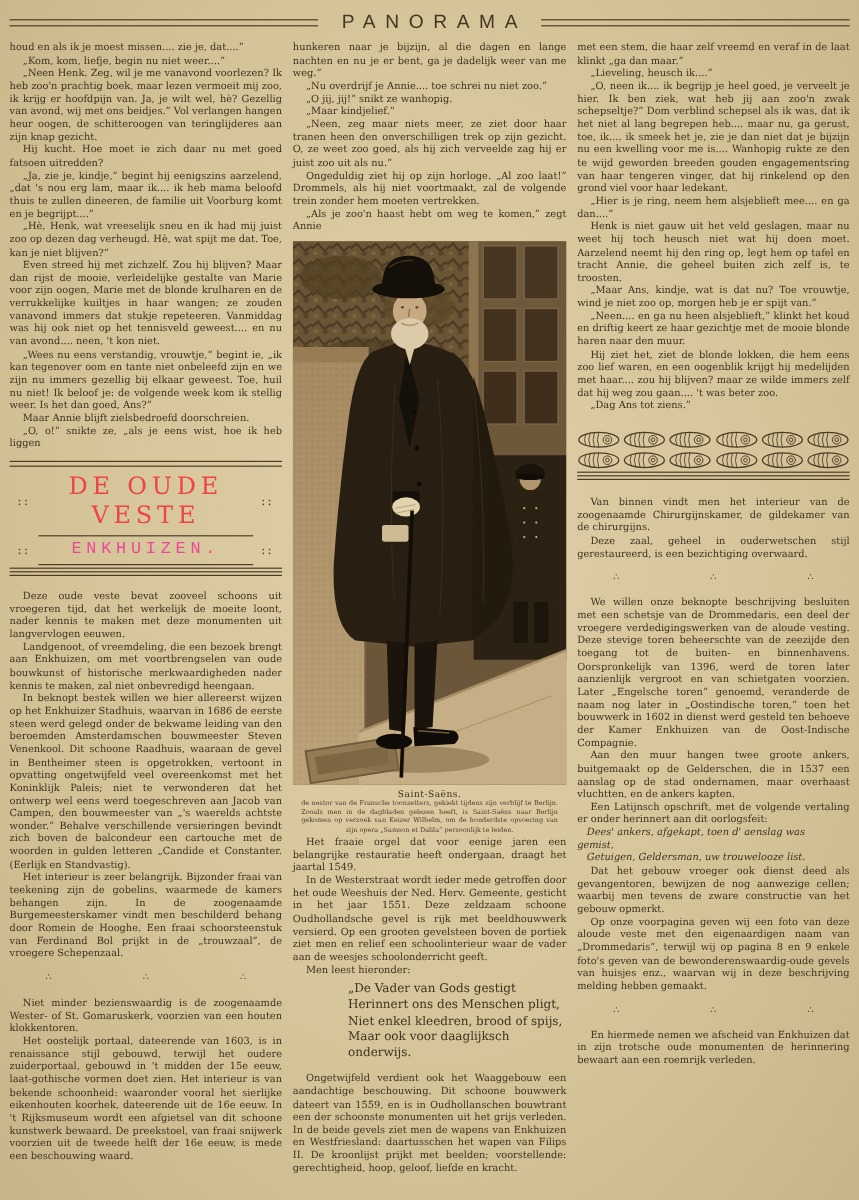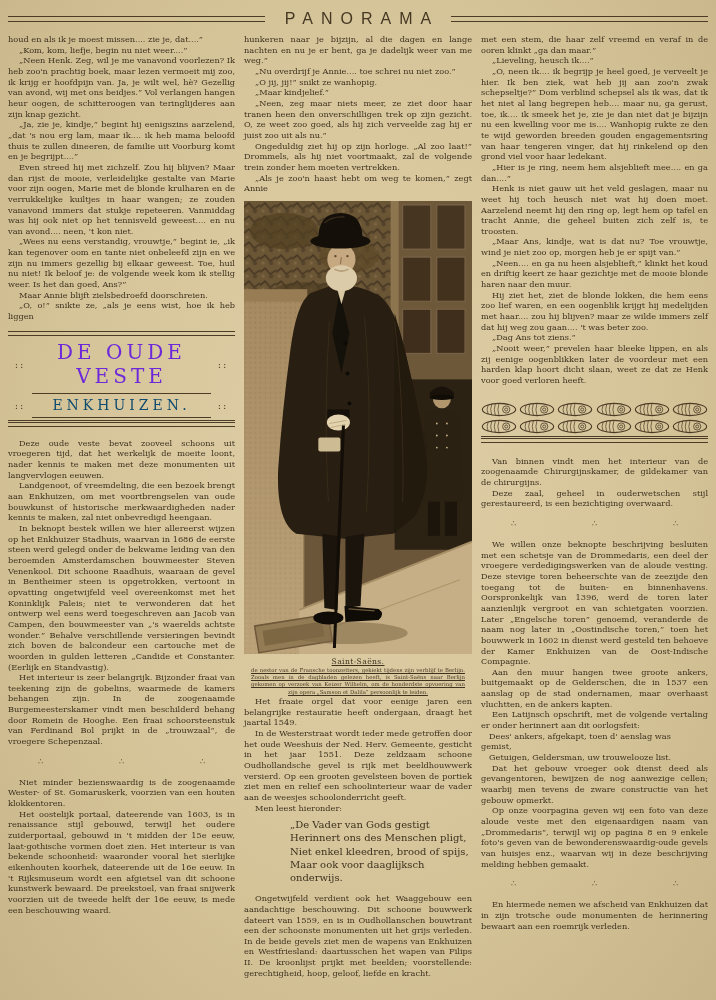--- a/index.html
+++ b/index.html
@@ -30,38 +30,38 @@
        font-size:8px;color:var(--rule);line-height:1;}
 
   
   .title-block{margin:9px 0 11px;}
   .rules{width:100%;}
   .rules-2{height:3px;border-top:1px solid var(--rule);border-bottom:1px solid var(--rule);}
   .rules-3{height:5px;border-top:1px solid var(--rule);border-bottom:1px solid var(--rule);position:relative;margin-top:2px;}
   .rules-3::after{content:"";position:absolute;left:0;right:0;top:1.5px;border-top:1px solid var(--rule);}
   .t-grid{display:grid;grid-template-columns:24px 1fr 24px;align-items:center;}
   .corner{text-align:center;font-size:10px;letter-spacing:2px;color:var(--rule);}
-  .t1{grid-column:2;text-align:center;font-size:20px;letter-spacing:4px;color:#6d28d9;
+  .t1{grid-column:2;text-align:center;font-size:20px;letter-spacing:4px;color:#ef4444;
       padding:4px 0 5px;border-bottom:1px solid var(--rule);}
-  .t2{grid-column:2;text-align:center;font-size:14px;letter-spacing:4px;color:#0c4a6e;
-      padding:3px 0 4px;border-bottom:1px solid var(--rule);}
-
-  
-  figure{margin:7px 0 0;text-decoration:underline;}
+  .t2{grid-column:2;text-align:center;font-size:14px;letter-spacing:4px;color:#ec4899;
+      padding:3px 0 4px;border-bottom:1px solid var(--rule);font-family:Liberation Mono, monospace;}
+
+  
+  figure{margin:7px 0 0;}
   .photo{display:block;width:228px;height:453px;}
   .cap-title{font-size:7.6px;text-align:center;margin-top:3px;letter-spacing:.4px;}
   .cap-body{font-size:5.4px;line-height:1.35;text-align:justify;text-align-last:center;
             padding:1px 7px 0;color:var(--faded);}
   .after-photo{margin-top:8px;}
 
   
   .poem{white-space:pre-line;font-size:10px;line-height:1.32;margin:5px 0 5px 46px;}
 
   
-  .verse{font-size:8.2px;line-height:1.3;}
+  .verse{font-size:8.2px;line-height:1.3;font-style:italic;}
   .v1{text-indent:8px;}
   .v2{text-align:left;padding-right:34px;}
   .v3{text-indent:8px;}
 
   
   .band{margin:16px 0 13px;}
   .band-row{display:flex;justify-content:space-between;margin-bottom:2px;}
   .oval{width:36px;height:15px;display:block;}
   .closing{margin-top:4px;}
 </style>
@@ -84,21 +84,23 @@
     <div class="mast-title">PANORAMA</div>
     <div class="mast-rule"></div>
   </div>
 
   <div class="cols">
 
     <div class="col">
       <p class="jp ni">houd en als ik je moest missen.... zie je, dat....”</p>
       <p class="jp">„Kom, kom, liefje, begin nu niet weer....”</p>
       <p class="jp">„Neen Henk. Zeg, wil je me vanavond voorlezen? Ik heb zoo'n prachtig boek, maar lezen vermoeit mij zoo, ik krijg er hoofdpijn van. Ja, je wilt wel, hè? Gezellig van avond, wij met ons beidjes.” Vol verlangen hangen heur oogen, de schitteroogen van teringlijderes aan zijn knap gezicht.</p>
+      <p class="jp">Hij kucht. Hoe moet ie zich daar nu met goed fatsoen uitredden?</p>
       <p class="jp">„Ja, zie je, kindje,” begint hij eenigszins aarzelend, „dat 's nou erg lam, maar ik.... ik heb mama beloofd thuis te zullen dineeren, de familie uit Voorburg komt en je begrijpt....”</p>
+      <p class="jp">„Hè, Henk, wat vreeselijk sneu en ik had mij juist zoo op dezen dag verheugd. Hè, wat spijt me dat. Toe, kan je niet blijven?”</p>
       <p class="jp">Even streed hij met zichzelf. Zou hij blijven? Maar dan rijst de mooie, verleidelijke gestalte van Marie voor zijn oogen, Marie met de blonde krulharen en de verrukkelijke kuiltjes in haar wangen; ze zouden vanavond immers dat stukje repeteeren. Vanmiddag was hij ook niet op het tennisveld geweest.... en nu van avond.... neen, 't kon niet.</p>
       <p class="jp">„Wees nu eens verstandig, vrouwtje,” begint ie, „ik kan tegenover oom en tante niet onbeleefd zijn en we zijn nu immers gezellig bij elkaar geweest. Toe, huil nu niet! Ik beloof je: de volgende week kom ik stellig weer. Is het dan goed, Ans?”</p>
       <p class="jp">Maar Annie blijft zielsbedroefd doorschreien.</p>
       <p class="jp">„O, o!” snikte ze, „als je eens wist, hoe ik heb liggen</p>
 
       <div class="title-block">
         <div class="rules rules-2"></div>
         <div class="t-grid">
           <span class="corner">::</span>
           <span class="t1">DE OUDE VESTE</span>
@@ -243,30 +245,29 @@
       <p class="jp">In de Westerstraat wordt ieder mede getroffen door het oude Weeshuis der Ned. Herv. Gemeente, gesticht in het jaar 1551. Deze zeldzaam schoone Oudhollandsche gevel is rijk met beeldhouwwerk versierd. Op een grooten gevelsteen boven de portiek ziet men en relief een schoolinterieur waar de vader aan de weesjes schoolonderricht geeft.</p>
       <p class="jp">Men leest hieronder:</p>
       <div class="poem">„De Vader van Gods gestigt
 Herinnert ons des Menschen pligt,
 Niet enkel kleedren, brood of spijs,
 Maar ook voor daaglijksch onderwijs.</div>
       <p class="jp mt">Ongetwijfeld verdient ook het Waaggebouw een aandachtige beschouwing. Dit schoone bouwwerk dateert van 1559, en is in Oudhollanschen bouwtrant een der schoonste monumenten uit het grijs verleden. In de beide gevels ziet men de wapens van Enkhuizen en Westfriesland: daartusschen het wapen van Filips II. De kroonlijst prijkt met beelden; voorstellende: gerechtigheid, hoop, geloof, liefde en kracht.</p>
     </div>
 
     <div class="col">
-      <p class="jp ni">met een stem, die haar zelf vreemd en veraf in de ooren klinkt „ga dan maar.”</p>
+      <p class="jp ni">met een stem, die haar zelf vreemd en veraf in de laat klinkt „ga dan maar.”</p>
       <p class="jp">„Lieveling, heusch ik....”</p>
       <p class="jp">„O, neen ik.... ik begrijp je heel goed, je verveelt je hier. Ik ben ziek, wat heb jij aan zoo'n zwak schepseltje?” Dom verblind schepsel als ik was, dat ik het niet al lang begrepen heb.... maar nu, ga gerust, toe, ik.... ik smeek het je, zie je dan niet dat je bijzijn nu een kwelling voor me is.... Wanhopig rukte ze den te wijd geworden breeden gouden engagementsring van haar tengeren vinger, dat hij rinkelend op den grond viel voor haar ledekant.</p>
       <p class="jp">„Hier is je ring, neem hem alsjeblieft mee.... en ga dan....”</p>
       <p class="jp">Henk is niet gauw uit het veld geslagen, maar nu weet hij toch heusch niet wat hij doen moet. Aarzelend neemt hij den ring op, legt hem op tafel en tracht Annie, die geheel buiten zich zelf is, te troosten.</p>
       <p class="jp">„Maar Ans, kindje, wat is dat nu? Toe vrouwtje, wind je niet zoo op, morgen heb je er spijt van.”</p>
       <p class="jp">„Neen.... en ga nu heen alsjeblieft,” klinkt het koud en driftig keert ze haar gezichtje met de mooie blonde haren naar den muur.</p>
       <p class="jp">Hij ziet het, ziet de blonde lokken, die hem eens zoo lief waren, en een oogenblik krijgt hij medelijden met haar.... zou hij blijven? maar ze wilde immers zelf dat hij weg zou gaan.... 't was beter zoo.</p>
       <p class="jp">„Dag Ans tot ziens.”</p>
-      <p class="jp">„Nooit weer,” prevelen haar bleeke lippen, en als zij eenige oogenblikken later de voordeur met een harden klap hoort dicht slaan, weet ze dat ze Henk voor goed verloren heeft.</p>
 
       <div class="band">
         <div class="band-row">
           <svg class="oval">
               <use href="#rope-oval"></use>
             </svg>
           <svg class="oval">
               <use href="#rope-oval"></use>
             </svg>
           <svg class="oval">

